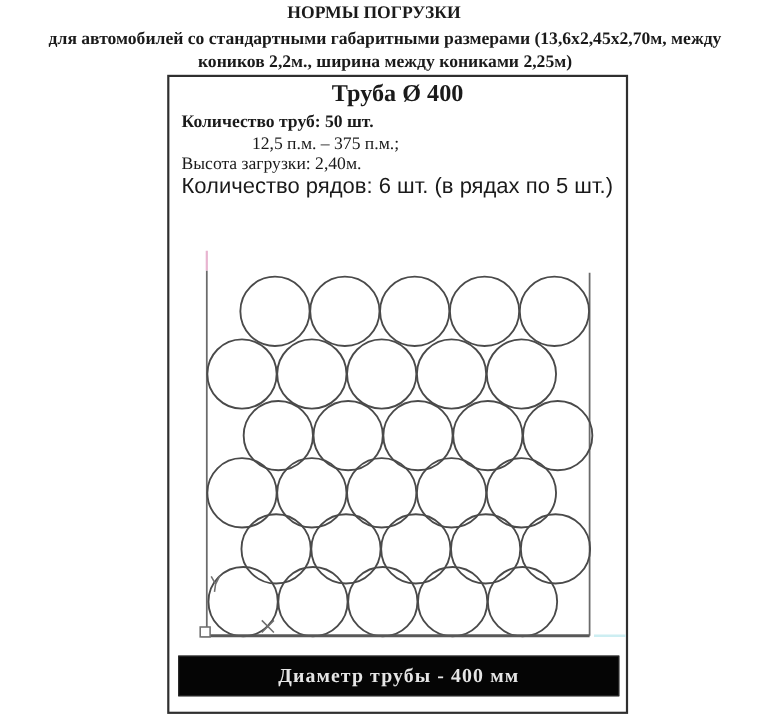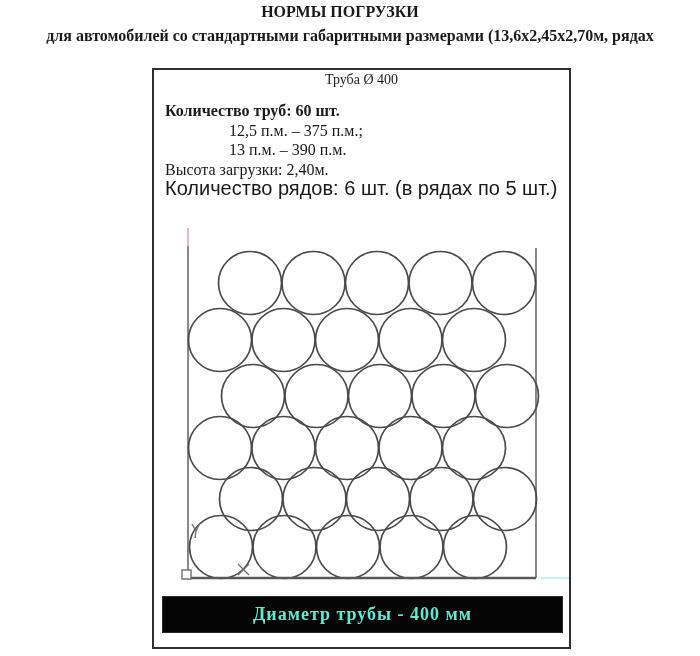--- a/index.html
+++ b/index.html
@@ -15,21 +15,21 @@
     text-align: center; font-size: 16px; font-weight: bold; line-height: 21px;
   }
   .header-subtitle span { display: block; }
 
   .panel {
     position: absolute; left: 152px; top: 68px; width: 419px; height: 581px;
     border: 2px solid #2f2f2f; background: #ffffff;
   }
   .panel-title {
     position: absolute; top: 2px; left: 0; width: 100%;
-    text-align: center; font-size: 14px; font-weight: normal;
+    text-align: center; font-size: 22px; font-weight: bold;
   }
   .specs {
     position: absolute; top: 31px; left: 11px; right: 4px;
     font-size: 16px; line-height: 19.5px; white-space: nowrap;
   }
   .spec-bold { font-weight: bold; }
   .spec-indent { margin-left: 64px; }
   .spec-sans { font-family: "Liberation Sans", sans-serif; font-size: 20px; }
 
   .diagram-svg { position: absolute; left: 0; top: 148px; }
@@ -40,30 +40,30 @@
     display: flex; align-items: center; justify-content: center;
     font-size: 18px; font-weight: bold; letter-spacing: 1px;
   }
 </style>
 </head>
 <body>
 
 <div class="header-title">НОРМЫ ПОГРУЗКИ</div>
 
 <div class="header-subtitle">
-  <span>для автомобилей со стандартными габаритными размерами (13,6х2,45х2,70м, рядах</span>
+  <span>для автомобилей со стандартными габаритными размерами (13,6х2,45х2,70м, между</span>
+  <span>коников 2,2м., ширина между кониками 2,25м)</span>
 </div>
 
 <div class="panel">
   <div class="panel-title">Труба Ø 400</div>
 
   <div class="specs">
-    <div class="spec-bold">Количество труб: 60 шт.</div>
+    <div class="spec-bold">Количество труб: 50 шт.</div>
     <div class="spec-indent">12,5 п.м. – 375 п.м.;</div>
-    <div class="spec-indent">13 п.м. – 390 п.м.</div>
     <div>Высота загрузки: 2,40м.</div>
     <div class="spec-sans">Количество рядов: 6 шт. (в рядах по 5 шт.)</div>
   </div>
 
   <svg class="diagram-svg" id="diagram" width="417" height="372" viewBox="0 0 417 372">
       <line x1="34" y1="28" x2="34" y2="360" stroke="#6b6b6b" stroke-width="1.6"></line>
       <line x1="34" y1="10" x2="34" y2="28" stroke="#e8b4d0" stroke-width="2"></line>
       <line x1="382" y1="30" x2="382" y2="360" stroke="#6b6b6b" stroke-width="1.6"></line>
       <circle cx="96" cy="65" r="31.5" fill="none" stroke="#4a4a4a" stroke-width="1.7"></circle>
       <circle cx="159.5" cy="65" r="31.5" fill="none" stroke="#4a4a4a" stroke-width="1.7"></circle>
@@ -95,16 +95,16 @@
       <circle cx="194" cy="329" r="31.5" fill="none" stroke="#4a4a4a" stroke-width="1.7"></circle>
       <circle cx="257.5" cy="329" r="31.5" fill="none" stroke="#4a4a4a" stroke-width="1.7"></circle>
       <circle cx="321" cy="329" r="31.5" fill="none" stroke="#4a4a4a" stroke-width="1.7"></circle>
       <line x1="29" y1="360" x2="382" y2="360" stroke="#585858" stroke-width="2.6"></line>
       <line x1="386" y1="360" x2="415" y2="360" stroke="#cdeef2" stroke-width="2.4"></line>
       <rect x="28" y="352" width="9" height="9" fill="#ffffff" stroke="#6f6f6f" stroke-width="1.4"></rect>
       <path d="M38 306 L42 313 M46 305 L42 313 L41 320" fill="none" stroke="#6f6f6f" stroke-width="1.4"></path>
       <path d="M84 346 L95 357 M95 346 L84 357" fill="none" stroke="#6f6f6f" stroke-width="1.4"></path>
     </svg>
 
-  <div class="banner" style="background: rgb(5, 5, 5); color: #5eead4;">
+  <div class="banner" style="background: rgb(5, 5, 5); color: #e5e5e5;">
     <span>Диаметр трубы - 400 мм</span>
   </div>
 </div>
 
 </body></html>

